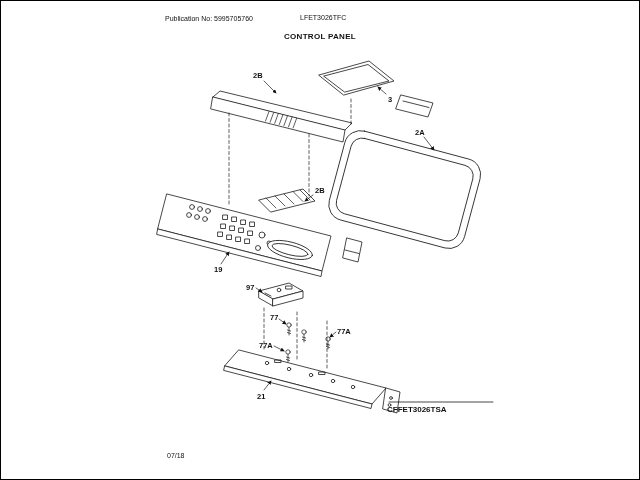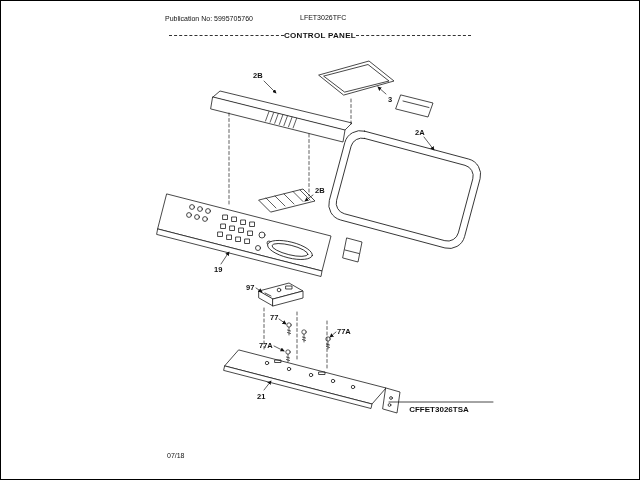--- a/index.html
+++ b/index.html
@@ -4,24 +4,24 @@
 <style>
   * { margin:0; padding:0; box-sizing:border-box; }
   html,body { background:#fff; }
   body { font-family:"Liberation Sans", sans-serif; color:#111; }
   .page {
     position:relative; width:640px; height:480px;
     background:#fff; border:1px solid #000; overflow:hidden;
   }
   .pub   { position:absolute; left:164px; top:14px;  font-size:7px; white-space:nowrap; }
   .model { position:absolute; left:299px; top:13px;  font-size:7px; white-space:nowrap; }
-  .title-row { position:absolute; left:168px; top:30px; width:302px; display:flex; align-items:center; gap:0; }
+  .title-row { position:absolute; left:168px; top:30px; width:302px; display:flex; align-items:center; gap:0;flex-direction:column; }
   .title-row .rule  { flex:1; height:0; border-top:1px dashed #333; }
   .title-row .title { font-size:8px; font-weight:bold; letter-spacing:.3px; white-space:nowrap; }
-  .code { position:absolute; left:386px; top:404px; width:104px; text-align:center; font-size:8px; font-weight:bold; }
+  .code { position:absolute; left:386px; top:404px; width:104px; font-size:8px; font-weight:bold; }
   .date { position:absolute; left:166px; top:451px; font-size:7px; }
   svg.diagram { position:absolute; left:0; top:0; }
   svg text { font-family:"Liberation Sans", sans-serif; font-size:7.5px; font-weight:bold; fill:#111; }
 </style>
 </head>
 <body>
 
 <div class="page">
 
   <div class="pub">Publication No: 5995705760</div>

